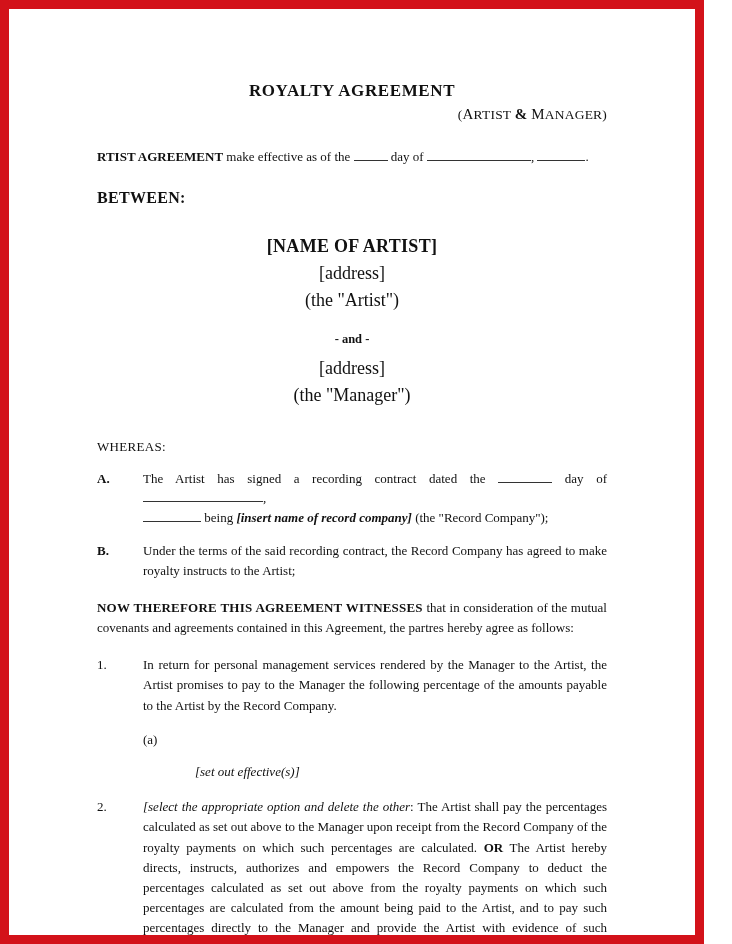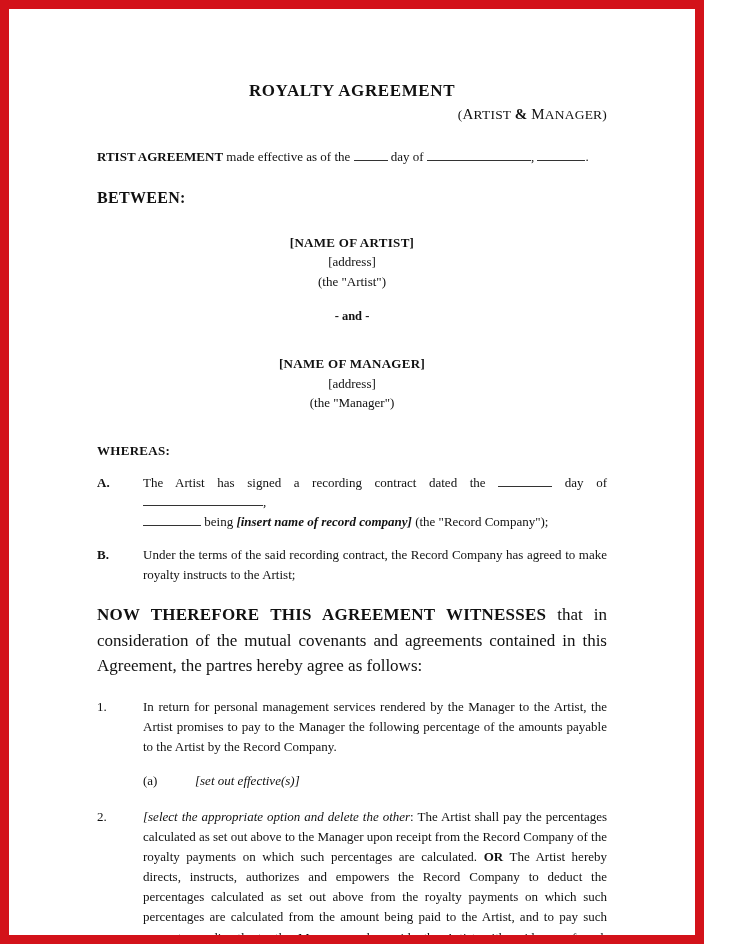--- a/index.html
+++ b/index.html
@@ -57,57 +57,57 @@
     vertical-align: baseline;
   }
   .between {
     font-size: 16px;
     font-weight: bold;
     margin: 0 0 26px 0;
     letter-spacing: 0.3px;
   }
   .party-block {
     text-align: center;
-    font-size: 13px;
+    font-size: 18px;
     line-height: 1.5;
     margin: 0 0 18px 0;
   }
   .party-name {
     font-weight: bold;
     letter-spacing: 0.3px;
   }
   .and-line {
     text-align: center;
     font-size: 12.5px;
     font-weight: bold;
-    margin: 0 0 30px 0;
+    margin: 0 0 8px 0;
   }
   .whereas {
     font-size: 13px;
-    font-weight: bold;
+    font-weight: normal;
     margin: 30px 0 14px 0;
     letter-spacing: 0.3px;
   }
   .lettered {
     display: flex;
     font-size: 13px;
     line-height: 1.5;
     margin: 0 0 14px 0;
   }
   .lettered .marker {
     width: 46px;
     flex: 0 0 46px;
     font-weight: bold;
   }
   .lettered .body {
     flex: 1;
     text-align: justify;
   }
   .now-therefore {
-    font-size: 17px;
+    font-size: 13px;
     line-height: 1.5;
     text-align: justify;
     margin: 18px 0 18px 0;
   }
   .now-therefore b {
     font-weight: bold;
     letter-spacing: 0.2px;
   }
   .numbered {
     display: flex;
@@ -127,51 +127,50 @@
     display: flex;
     font-size: 13px;
     line-height: 1.5;
     margin: 0 0 16px 46px;
   }
   .sub-item .marker {
     width: 52px;
     flex: 0 0 52px;
   }
   .sub-item .body { flex: 1; }
-  .ital { font-style: italic; }
+  .ital { font-style: italic; margin-top: 32px; }
   .bold { font-weight: bold; }
 </style>
 </head>
 <body>
 
 <div id="page">
   <div id="sheet">
 
     <h1 class="doc-title">ROYALTY AGREEMENT</h1>
 
     <div class="doc-subtitle">
       <span>(</span><span class="smallcaps-first">A</span><span>RTIST </span><span class="bold smallcaps-first">&amp;</span><span class="smallcaps-first"> M</span><span>ANAGER</span><span>)</span>
     </div>
 
     <p class="intro">
-      <b>RTIST AGREEMENT</b><span> made effective as of the </span><span class="rule" style="width:34px;"></span><span> day of </span><span class="rule" style="width:104px;"></span><span>, </span><span class="rule" style="width:48px;"></span><span>.</span>
+      <b>RTIST AGREEMENT</b><span> make effective as of the </span><span class="rule" style="width:34px;"></span><span> day of </span><span class="rule" style="width:104px;"></span><span>, </span><span class="rule" style="width:48px;"></span><span>.</span>
     </p>
 
     <p class="between">BETWEEN:</p>
 
     <div class="party-block">
       <div class="party-name">[NAME OF ARTIST]</div>
       <div>[address]</div>
       <div>(the "Artist")</div>
     </div>
 
     <div class="and-line">- and -</div>
 
     <div class="party-block">
-      <div class="party-name">[NAME OF MANAGER]</div>
       <div>[address]</div>
       <div>(the "Manager")</div>
     </div>
 
     <p class="whereas">WHEREAS:</p>
 
     <div class="lettered">
       <div class="marker">A.</div>
       <div class="body">
         <span>The Artist has signed a recording contract dated the </span><span class="rule" style="width:54px;"></span><span> day of </span><span class="rule" style="width:120px;"></span><span>,</span><br>

